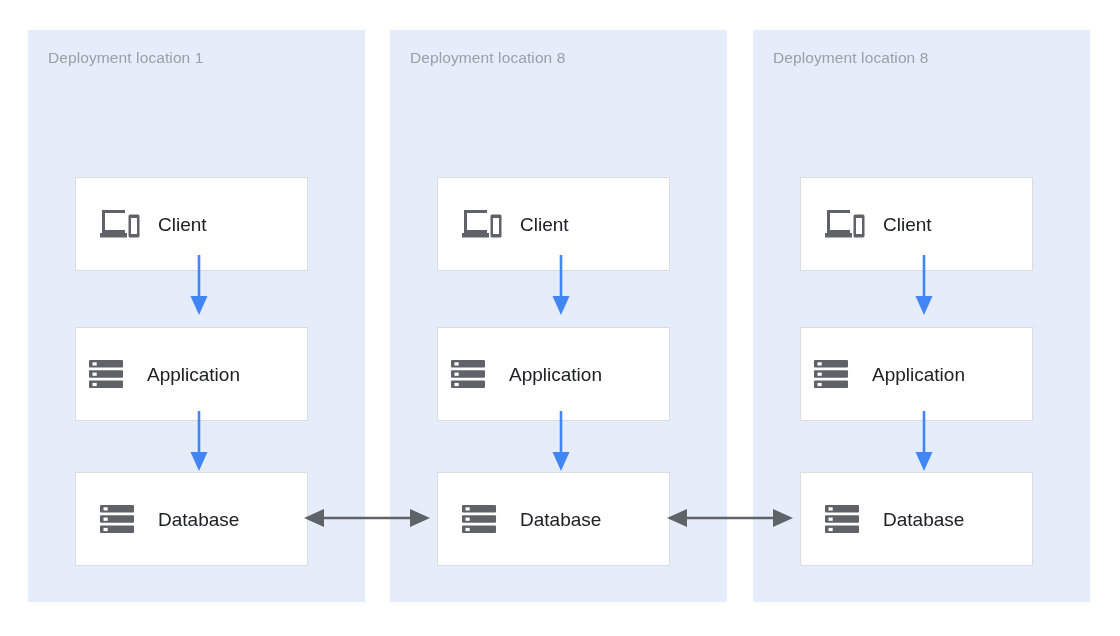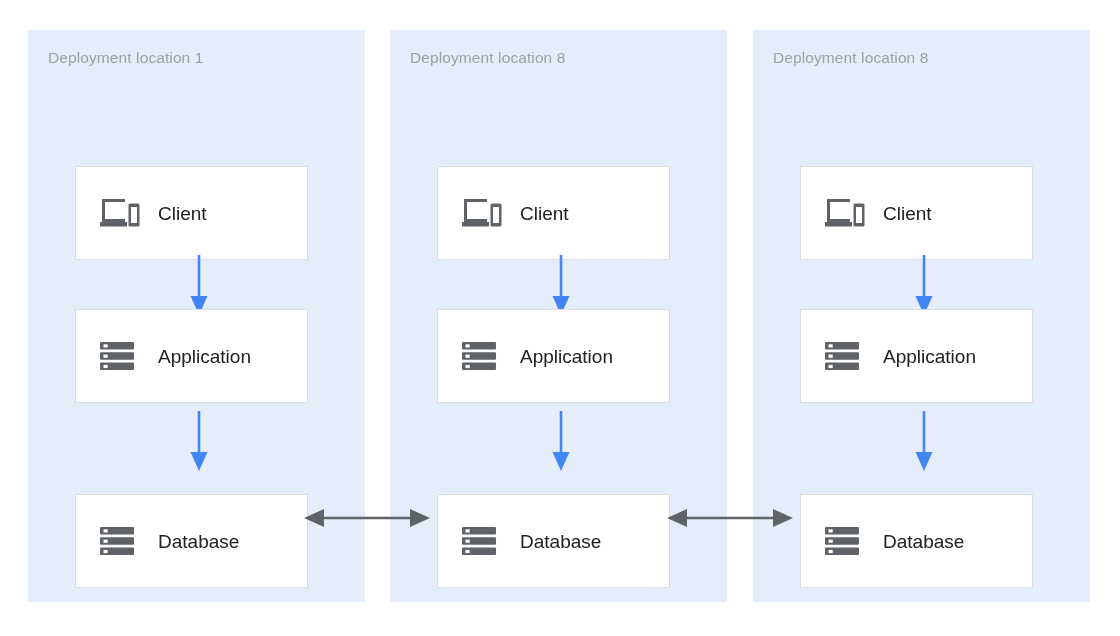--- a/index.html
+++ b/index.html
@@ -49,23 +49,23 @@
     left: 47px;
     width: 233px;
     height: 94px;
     background: #ffffff;
     border: 1px solid #dadce0;
     box-sizing: border-box;
     display: flex;
     align-items: center;
     padding-left: 22px;
   }
-  .node-client { top: 136px; }
-  .node-app    { top: 279px; }
-  .node-db     { top: 464px; }
+  .node-client { top: 147px; }
+  .node-app    { top: 297px; padding-left: 11px; }
+  .node-db     { top: 442px; }
 
   .node-icon {
     flex: 0 0 auto;
     width: 42px;
     height: 40px;
     margin-right: 18px;
     display: block;
   }
   .node-label {
     font-size: 19px;

